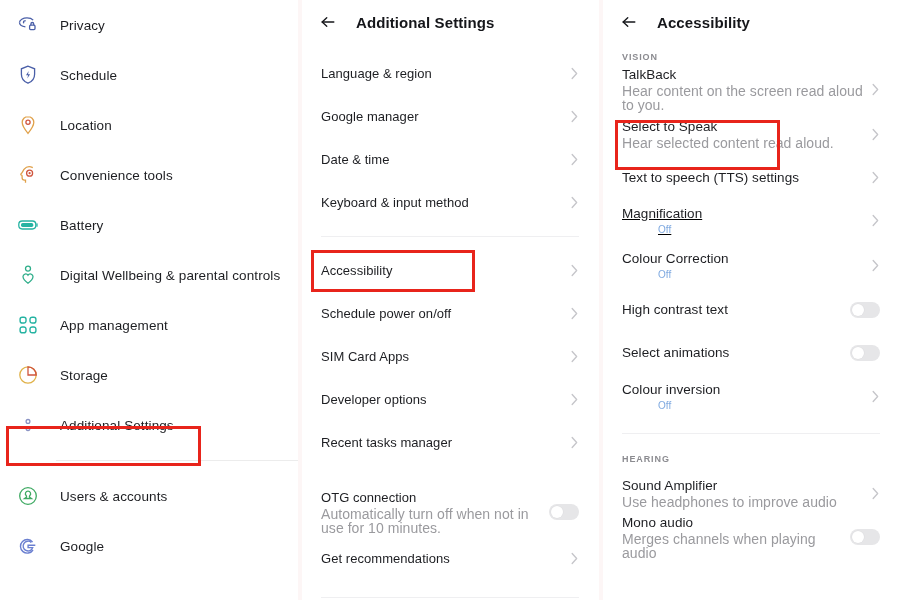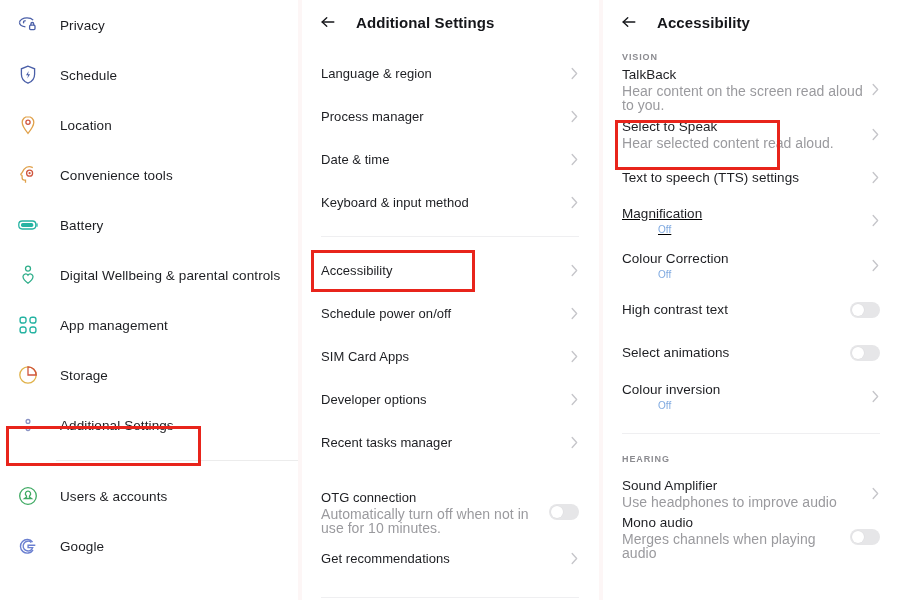--- a/index.html
+++ b/index.html
@@ -286,21 +286,21 @@
           </div>
         <span class="chev">
           <svg viewBox="0 0 10 16" width="9" height="15" fill="none" stroke="#c6c6ca" stroke-width="1.5" stroke-linecap="round" stroke-linejoin="round">
               <path d="M2.4 2.4 7.4 8l-5 5.6"></path>
             </svg>
         </span>
       </div>
 
       <div class="row">
         <div class="row-texts">
-            <div class="row-title">Process manager</div>
+            <div class="row-title">Google manager</div>
           </div>
         <span class="chev">
           <svg viewBox="0 0 10 16" width="9" height="15" fill="none" stroke="#c6c6ca" stroke-width="1.5" stroke-linecap="round" stroke-linejoin="round">
               <path d="M2.4 2.4 7.4 8l-5 5.6"></path>
             </svg>
         </span>
       </div>
 
       <div class="row">
         <div class="row-texts">

